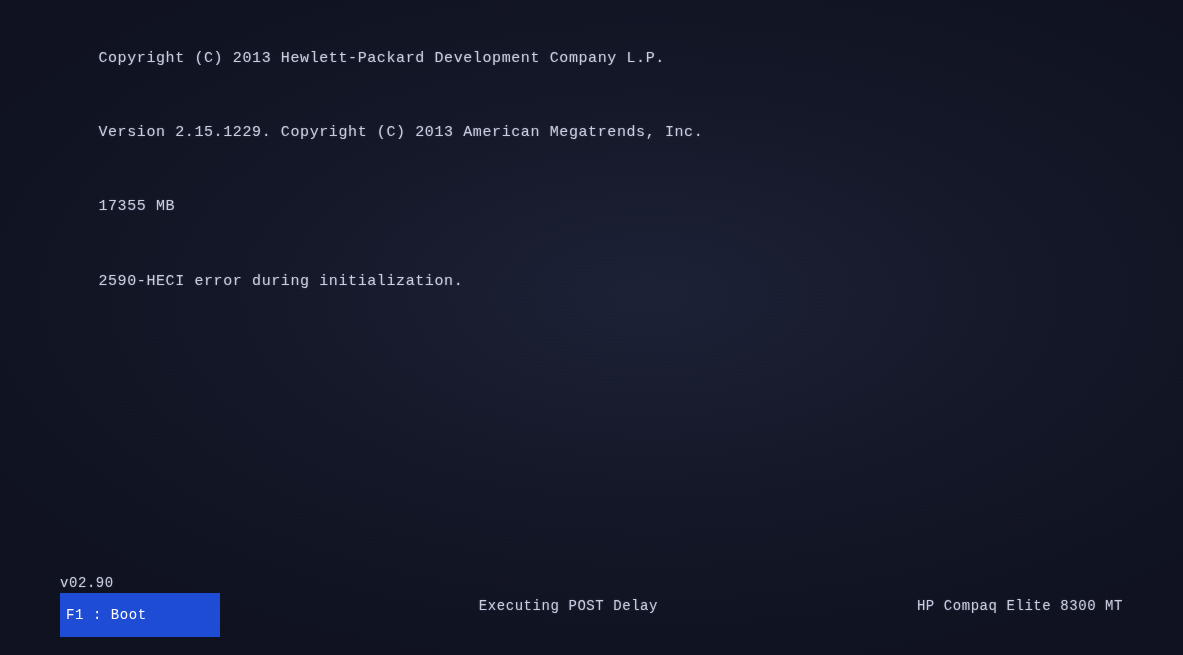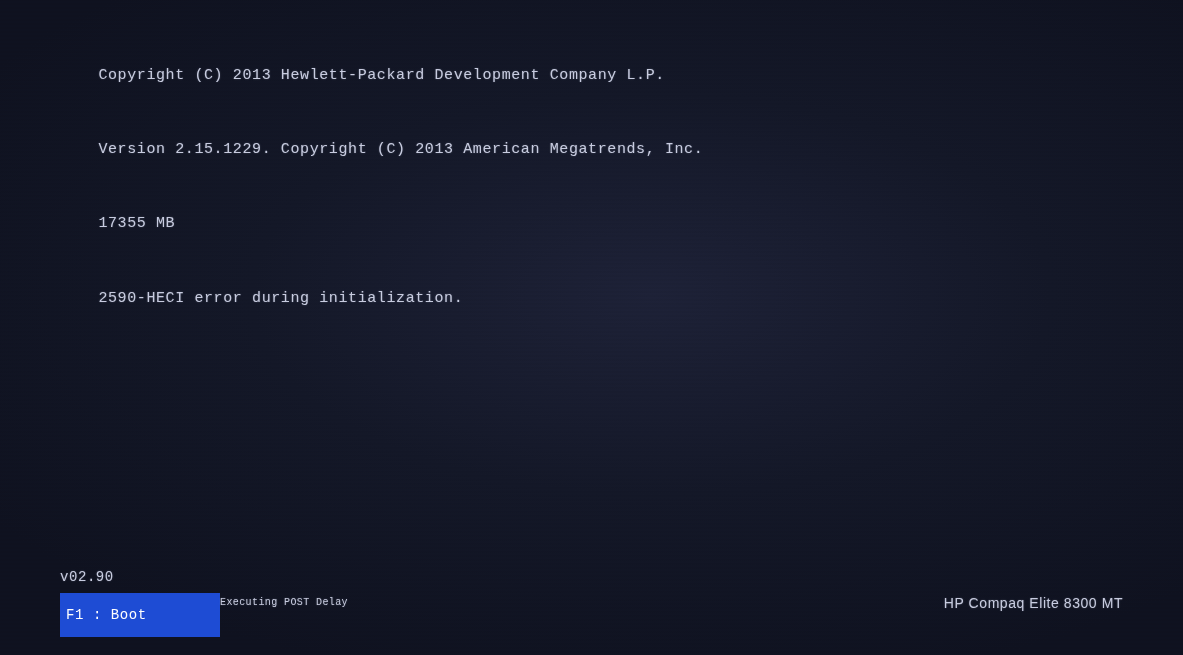--- a/index.html
+++ b/index.html
@@ -41,21 +41,21 @@
           transparent 2px,
           rgba(0,0,0,0.03) 2px,
           rgba(0,0,0,0.03) 4px
         );
       pointer-events: none;
       z-index: 1;
     }
 
     .bios-text {
       position: absolute;
-      top: 39px;
+      top: 22px;
       left: 60px;
       color: #c8cce0;
       font-size: 15px;
       font-family: 'Courier New', Courier, monospace;
       font-weight: normal;
       letter-spacing: 0.04em;
       line-height: 1.65;
       z-index: 2;
       text-shadow: 0 0 2px rgba(200,210,230,0.3);
       white-space: pre;
@@ -76,31 +76,32 @@
       color: #c8cce0;
       font-family: 'Courier New', Courier, monospace;
       font-size: 14px;
       letter-spacing: 0.04em;
       text-shadow: 0 0 2px rgba(200,210,230,0.3);
       flex: 0 0 auto;
     }
 
     .center-text {
       flex: 1;
+      text-align: center;
       color: #c8cce0;
       font-family: 'Courier New', Courier, monospace;
-      font-size: 10px;
+      font-size: 14px;
       letter-spacing: 0.04em;
       line-height: 1.6;
       text-shadow: 0 0 2px rgba(200,210,230,0.3);
     }
 
     .right-text {
       color: #c8cce0;
-      font-family: Liberation Sans, sans-serif;
+      font-family: Liberation Mono, monospace;
       font-size: 14px;
       letter-spacing: 0.04em;
       text-shadow: 0 0 2px rgba(200,210,230,0.3);
       flex: 0 0 auto;
     }
 
     .f1-boot {
       display: inline-block;
       background-color: #1e4cd4;
       color: #ffffff;
@@ -108,21 +109,21 @@
       font-size: 14px;
       padding: 14px 6px;
       letter-spacing: 0.04em;
       text-shadow: none;
     }
 
     .bottom-left {
       flex: 0 0 160px;
       display: flex;
       flex-direction: column;
-      gap: 8px;
+      gap: 2px;
     }
   </style>
 </head>
 <body>
 
 <div class="screen">
 
   <div class="bios-text">
     <span>Copyright (C) 2013 Hewlett-Packard Development Company L.P.</span>
     <br>

